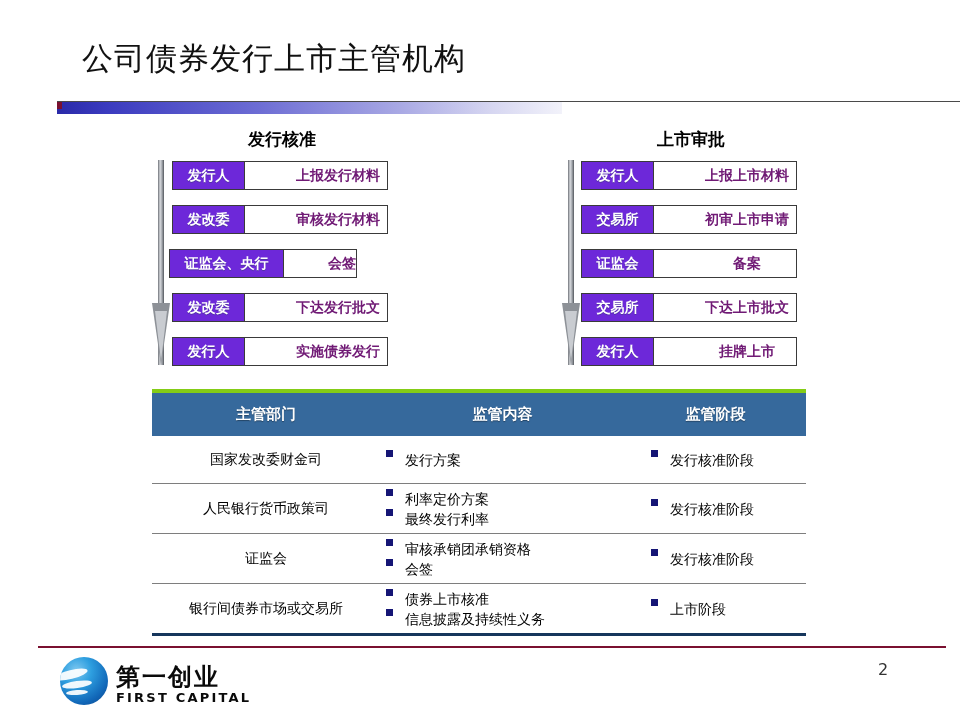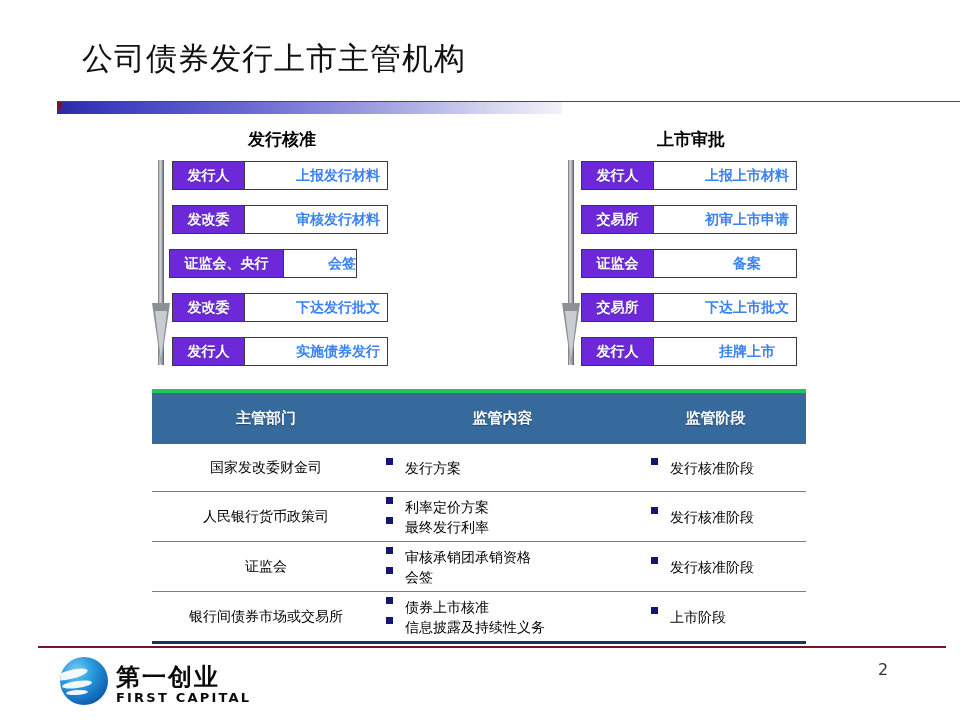--- a/index.html
+++ b/index.html
@@ -118,43 +118,43 @@
     align-items: center;
     justify-content: center;
     box-sizing: border-box;
     border-right: 1px solid #3a3a3a;
     text-shadow: 0 1px 0 rgba(60,60,120,0.55);
     white-space: nowrap;
     font-family: "DejaVu Serif", "Liberation Serif", serif;
   }
   .flow-text {
     flex: 1;
-    color: #3b82f6;
+    color: #701a75;
     font-size: 14px;
     font-weight: bold;
     display: flex;
     align-items: center;
     justify-content: center;
     white-space: nowrap;
     font-family: "DejaVu Serif", "Liberation Serif", serif;
     margin-left: 44px;
   }
 
   
   .supervision-table {
     position: absolute;
     left: 152px;
     top: 389px;
     width: 654px;
   }
   .tbl-head {
     position: relative;
-    height: 55px;
+    height: 47px;
     background: #36699c;
-    border-top: 4px solid #22c55e;
+    border-top: 4px solid #84cc16;
     display: flex;
     align-items: center;
     box-sizing: border-box;
   }
   .tbl-head > div {
     color: #ffffff;
     font-size: 15px;
     font-weight: bold;
     text-align: center;
     font-family: "DejaVu Serif", "Liberation Serif", serif;

